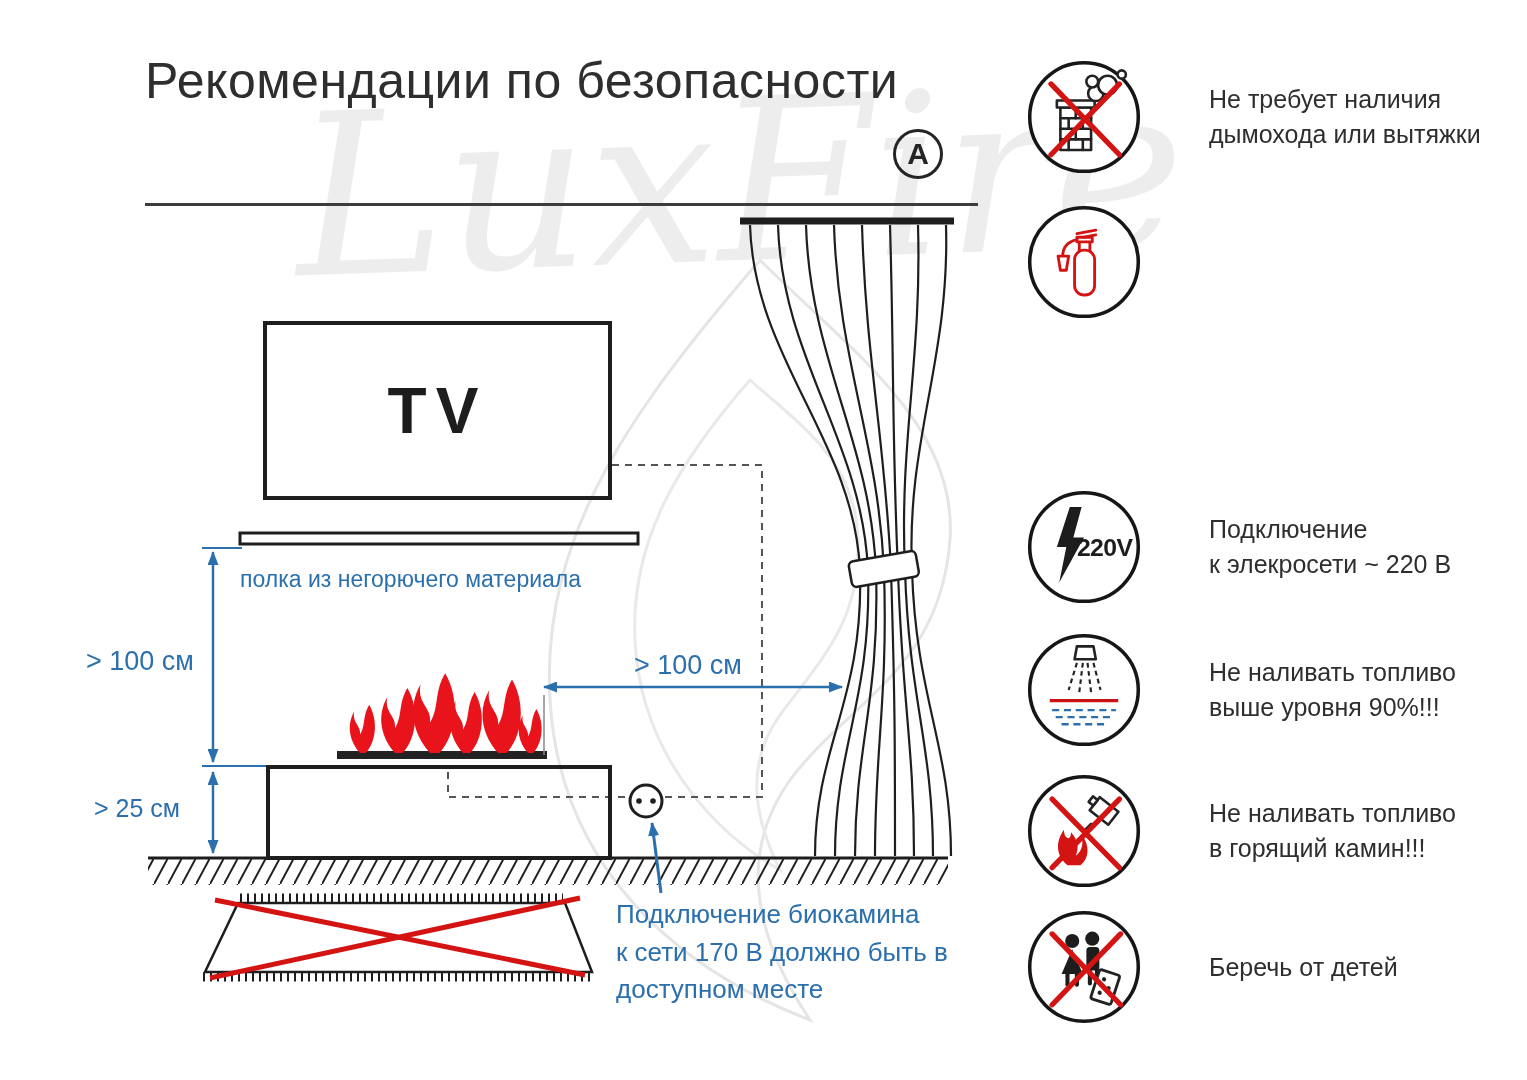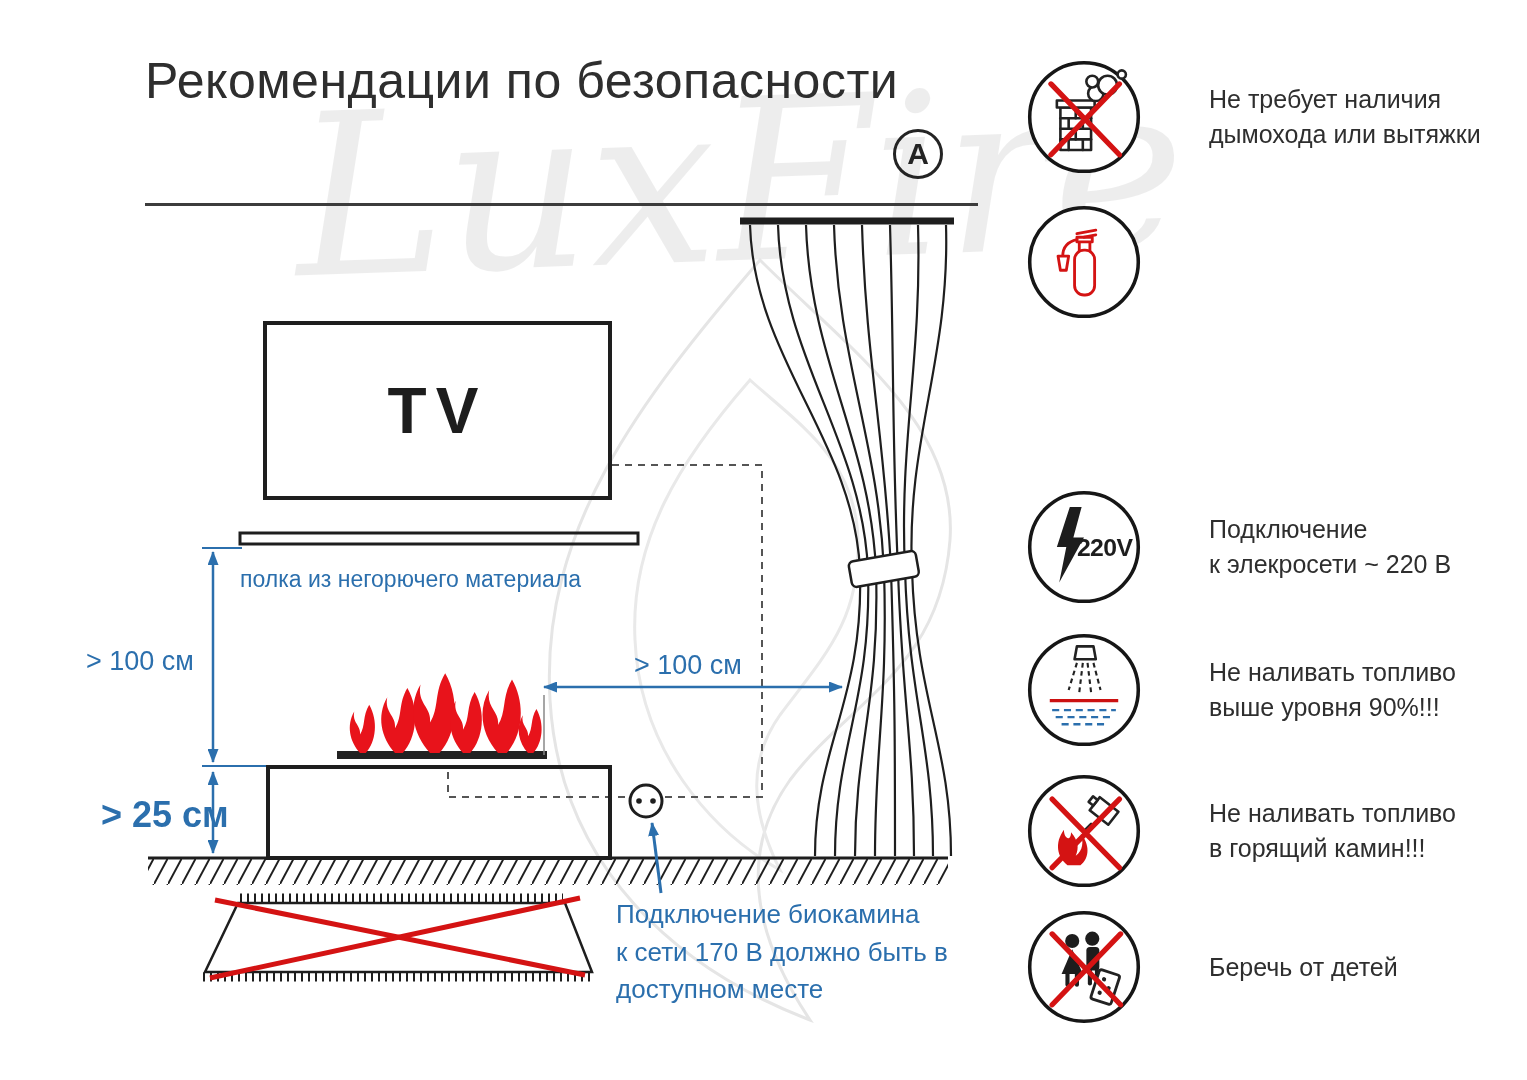--- a/index.html
+++ b/index.html
@@ -24,21 +24,21 @@
   }
   .title-rule{position:absolute;left:145px;top:203px;width:833px;height:3px;background:#3c3c3c;z-index:3;}
   
   .diagram-svg{position:absolute;left:0;top:0;z-index:2;}
   .overlay{position:absolute;z-index:3;}
   .tv-label{left:265px;top:323px;width:345px;height:175px;display:flex;align-items:center;justify-content:center;
     font-size:64px;font-weight:700;letter-spacing:9px;color:#1d1d1d;}
   .blue-text{color:#2b6fad;}
   .shelf-label{left:240px;top:566px;font-size:23px;}
   .dim-a-label{left:86px;top:646px;font-size:27px;}
-  .dim-b-label{left:101px;top:794px;font-size:36px;font-weight:bold;}
+  .dim-b-label{left:94px;top:794px;font-size:25px;}
   .dim-c-label{left:634px;top:650px;font-size:27px;}
   .outlet-note{left:616px;top:896px;font-size:26px;line-height:1.45;white-space:pre-line;}
   
   .legend-row{position:absolute;left:1025px;z-index:3;display:flex;align-items:center;gap:66px;}
   .legend-icon{width:118px;height:118px;flex:0 0 118px;}
   .legend-label{width:330px;font-size:25px;line-height:1.4;color:#2e2e2e;white-space:pre-line;}
   
   .ring{fill:#ffffff;stroke:#161616;stroke-width:3;}
   .ink{stroke:#222;stroke-width:2.2;fill:none;stroke-linecap:round;stroke-linejoin:round;}
   .red{stroke:#d41313;stroke-width:2.4;fill:none;stroke-linecap:round;stroke-linejoin:round;}

